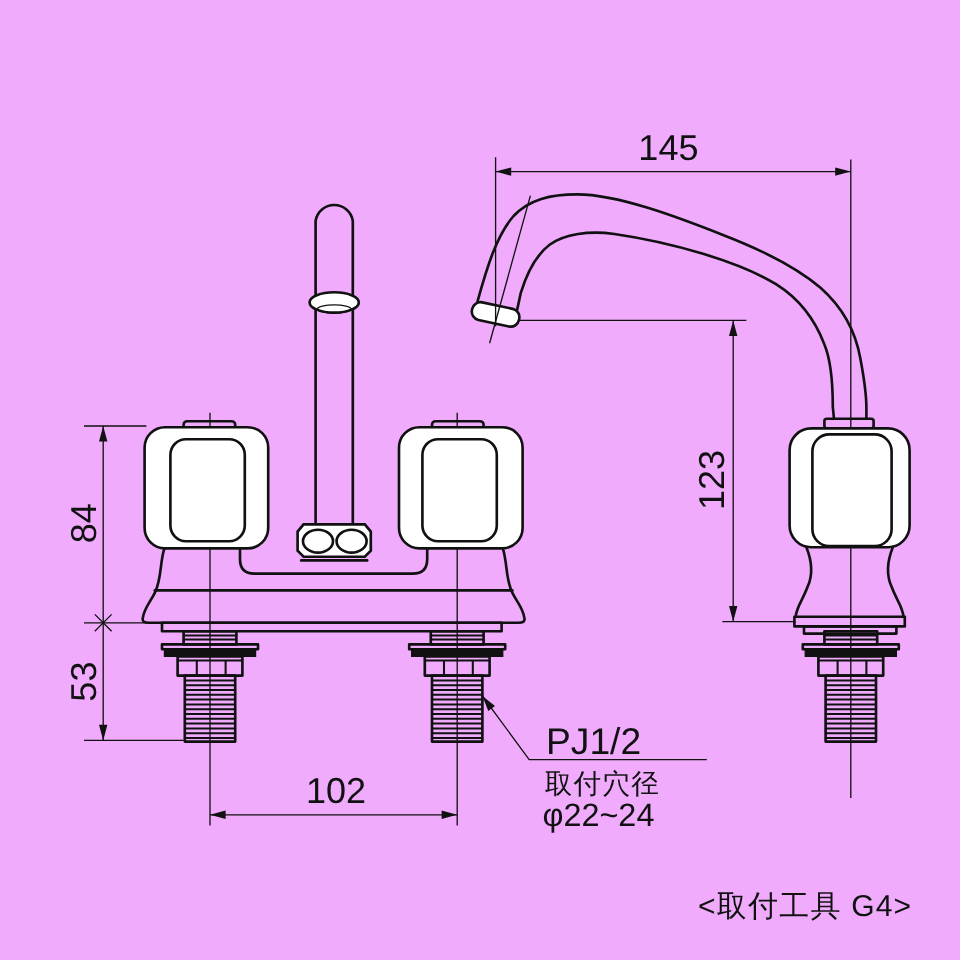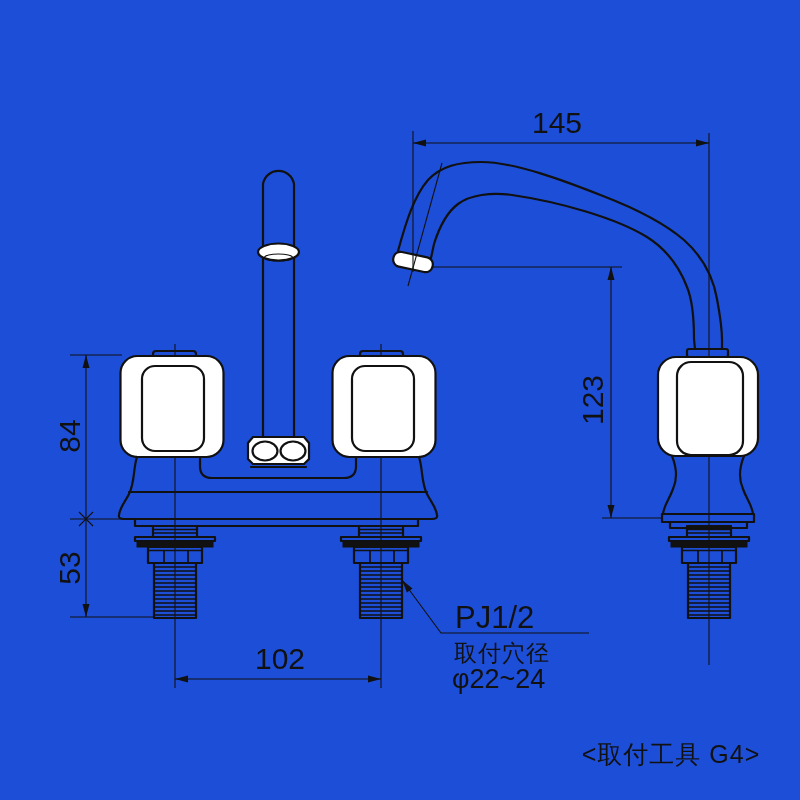--- a/index.html
+++ b/index.html
@@ -1,16 +1,16 @@
 <!DOCTYPE html>
 <html><head>
 <meta charset="utf-8">
 <style>
   html,body{margin:0;padding:0;background:#ffffff;}
-  .stage{width:800px;height:800px;position:relative;background:#1d4ed8;overflow:hidden;}
+  .stage{width:800px;height:800px;position:relative;background:#f0abfc;overflow:hidden;}
   svg{display:block;}
   text{font-family:"Liberation Sans","DejaVu Sans",sans-serif;fill:#111111;}
   .dim-num{font-size:30px;}
   .spec-txt{font-size:31px;}
   .cjk-txt{font-size:23px;letter-spacing:1px;}
   .dia-txt{font-size:27px;}
   .tool-txt{font-size:25px;letter-spacing:1px;}
   .outline{fill:none;stroke:#111111;stroke-width:2.2;stroke-linecap:round;stroke-linejoin:round;}
   .outline-w{fill:#ffffff;stroke:#111111;stroke-width:2.2;}
   .thin{fill:none;stroke:#111111;stroke-width:1.1;}

